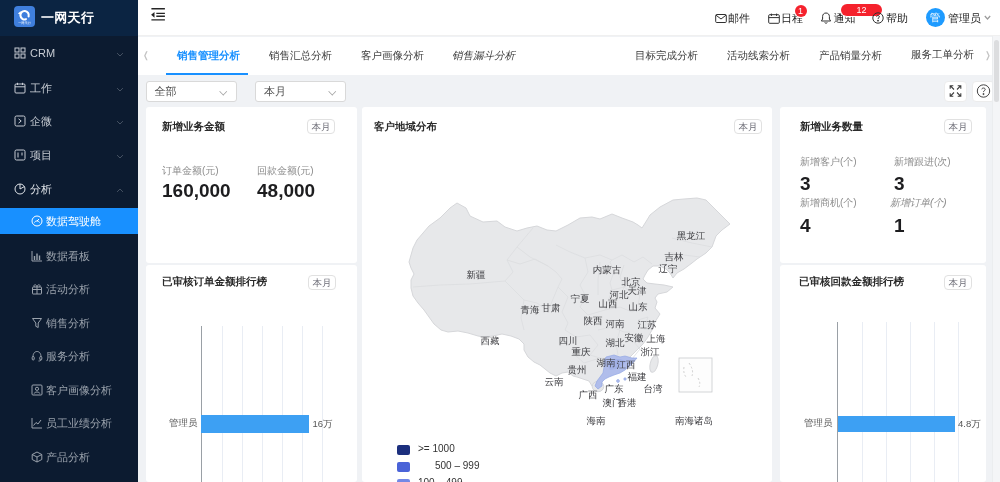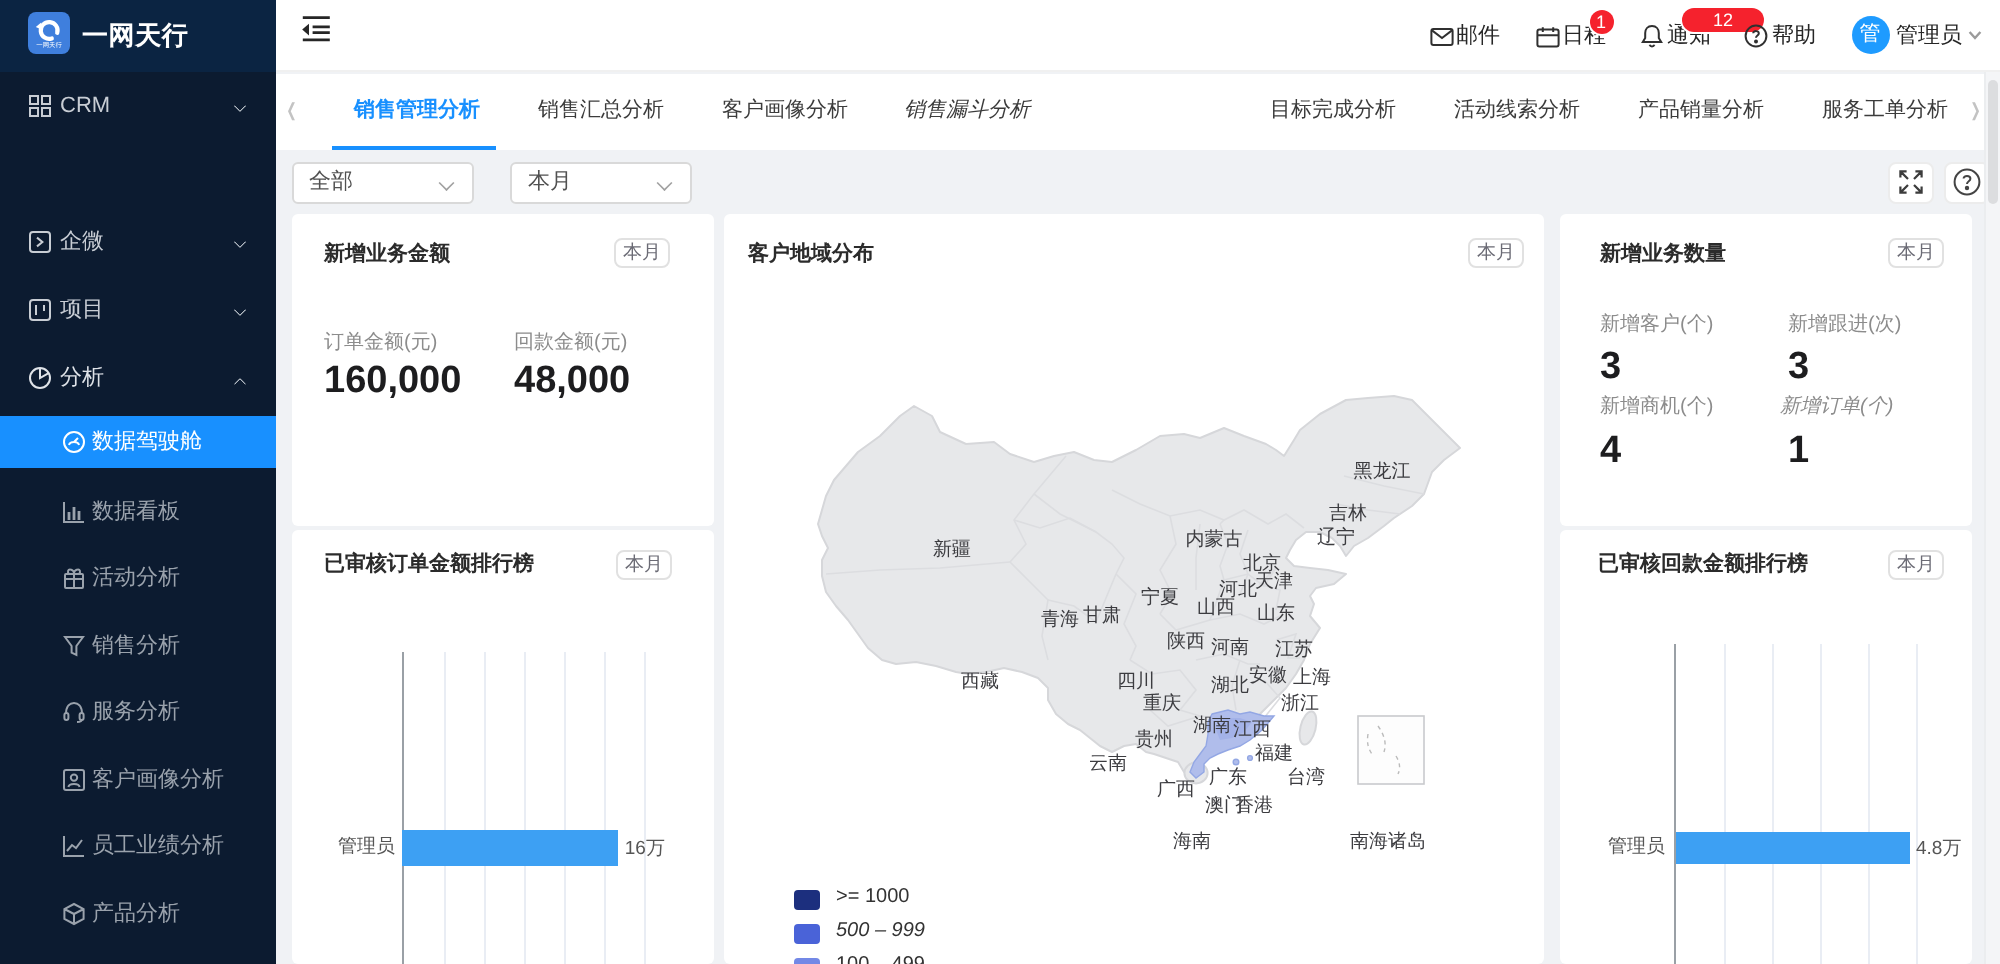--- a/index.html
+++ b/index.html
@@ -119,21 +119,21 @@
 
   <div class="abs" id="tabrow"></div>
   <div class="abs tarr" style="left:142px;">❮</div>
   <div class="abs tab active" style="left:177px;">销售管理分析</div>
   <div class="abs tab" style="left:269px;">销售汇总分析</div>
   <div class="abs tab" style="left:361px;">客户画像分析</div>
   <div class="abs tab" style="left:452px;font-style:italic;">销售漏斗分析</div>
   <div class="abs tab" style="left:635px;">目标完成分析</div>
   <div class="abs tab" style="left:727px;">活动线索分析</div>
   <div class="abs tab" style="left:819px;">产品销量分析</div>
-  <div class="abs tab" style="left:911px;">服务工单分析</div>
+  <div class="abs tab" style="left:911px;font-family:Liberation Mono, monospace;">服务工单分析</div>
   <div class="abs tarr" style="left:984px;">❯</div>
   <div class="abs" style="left:166px; top:73px; width:82px; height:2px; background:#1890ff;"></div>
 
   <div class="abs" id="content"></div>
   <div class="abs sel" style="left:145.5px; top:80.5px;">全部<span class="sarr"></span></div>
   <div class="abs sel" style="left:255px; top:80.5px;">本月<span class="sarr"></span></div>
   <div class="abs sqbtn" style="left:944px; top:81px;">
     <svg width="21" height="18" viewBox="0 0 21 18" fill="none" stroke="#3c3c3c" stroke-width="1.1">
       <path d="M9 7.5 L5.2 3.7 M5.2 6.8 L5.2 3.7 L8.3 3.7 M12 7.5 L15.8 3.7 M15.8 6.8 L15.8 3.7 L12.7 3.7 M9 10.5 L5.2 14.3 M5.2 11.2 L5.2 14.3 L8.3 14.3 M12 10.5 L15.8 14.3 M15.8 11.2 L15.8 14.3 L12.7 14.3"></path>
     </svg>
@@ -278,21 +278,21 @@
     <div class="mlabel" style="left:291px; top:259px;">台湾</div>
     <div class="mlabel" style="left:226px; top:265px;">广西</div>
     <div class="mlabel" style="left:252px; top:259px;">广东</div>
     <div class="mlabel" style="left:250px; top:273px;">澳门</div>
     <div class="mlabel" style="left:265px; top:273px;">香港</div>
     <div class="mlabel" style="left:234px; top:291px;">海南</div>
     <div class="mlabel" style="left:332px; top:291px;">南海诸岛</div>
     <div class="legsq" style="left:35px; top:338px; background:#1c2f7e;"></div>
     <div class="legrow" style="left:56px; top:336px;">&gt;= 1000</div>
     <div class="legsq" style="left:35px; top:355px; background:#4a63d8;"></div>
-    <div class="legrow" style="left:56px; top:353px;font-style:italic;">500 – 999</div>
+    <div class="legrow" style="left:73px; top:353px;">500 – 999</div>
     <div class="legsq" style="left:35px; top:372px; background:#7388e6;"></div>
     <div class="legrow" style="left:56px; top:370px;">100 – 499</div>
   </div>
 
   <div class="abs" id="sidebar"></div>
   <div class="abs" id="brand"></div>
   <div class="abs" id="logo">
     <svg width="21" height="21" viewBox="0 0 21 21">
       <path d="M14.6 10.4 A4.2 4.2 0 1 0 11.9 13.2" fill="none" stroke="#fff" stroke-width="2.1" stroke-linecap="round"></path>
       <path d="M6.6 5.3 L3.9 7.5 L7.2 9.0 Z" fill="#fff"></path>
@@ -303,20 +303,28 @@
   <div class="abs mi" style="top:36px;">
     <svg class="ico" viewBox="0 0 12 12" fill="none" stroke="currentColor">
         <rect x="1" y="1" width="4" height="4"></rect>
         <rect x="7" y="1" width="4" height="4"></rect>
         <rect x="1" y="7" width="4" height="4"></rect>
         <rect x="7" y="7" width="4" height="4"></rect>
       </svg>
     <span class="txt">CRM</span>
       <span class="arr"></span>
   </div>
+  <div class="abs mi" style="top:70.5px;">
+    <svg class="ico" viewBox="0 0 12 12" fill="none" stroke="currentColor">
+        <rect x="1" y="2" width="10" height="9" rx="1"></rect>
+        <path d="M1 4.8 H11 M3.5 0.8 V3 M8.5 0.8 V3"></path>
+      </svg>
+    <span class="txt">工作</span>
+      <span class="arr"></span>
+  </div>
   <div class="abs mi" style="top:104px;">
     <svg class="ico" viewBox="0 0 12 12" fill="none" stroke="currentColor">
         <rect x="1" y="1" width="10" height="10" rx="1.5"></rect>
         <path d="M4.5 3.8 L7.2 6 L4.5 8.2"></path>
       </svg>
     <span class="txt">企微</span>
       <span class="arr"></span>
   </div>
   <div class="abs mi" style="top:138px;">
     <svg class="ico" viewBox="0 0 12 12" fill="none" stroke="currentColor">

